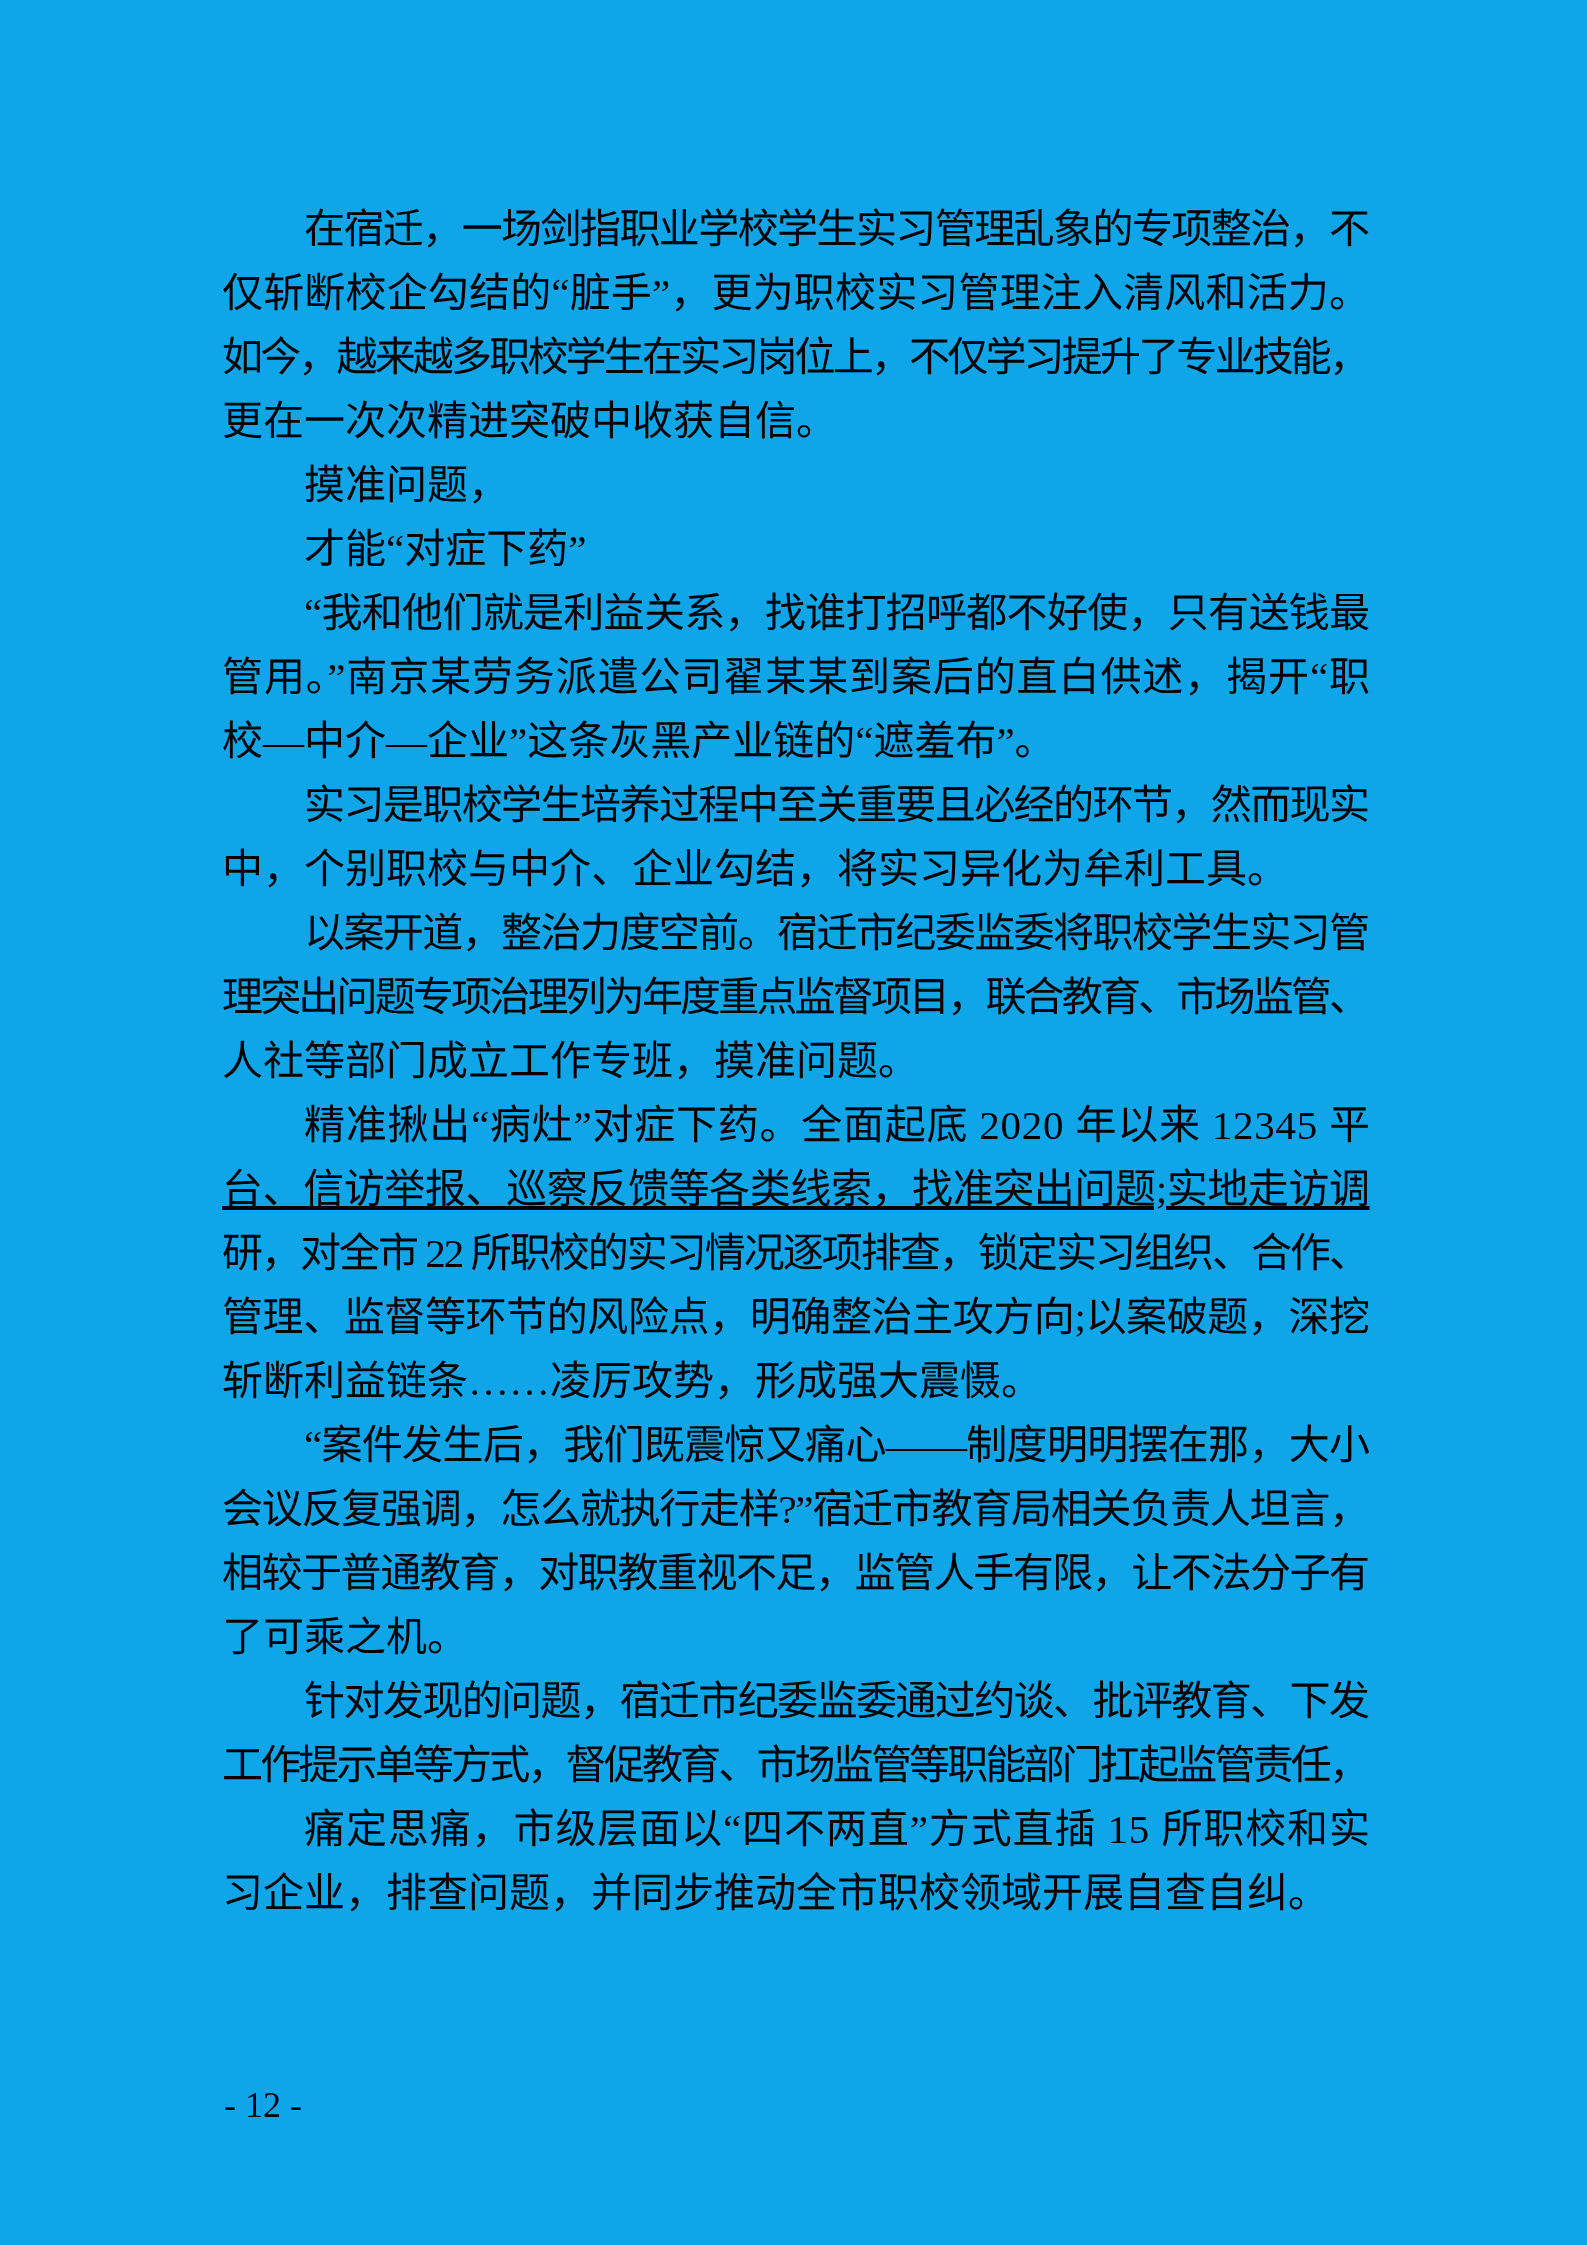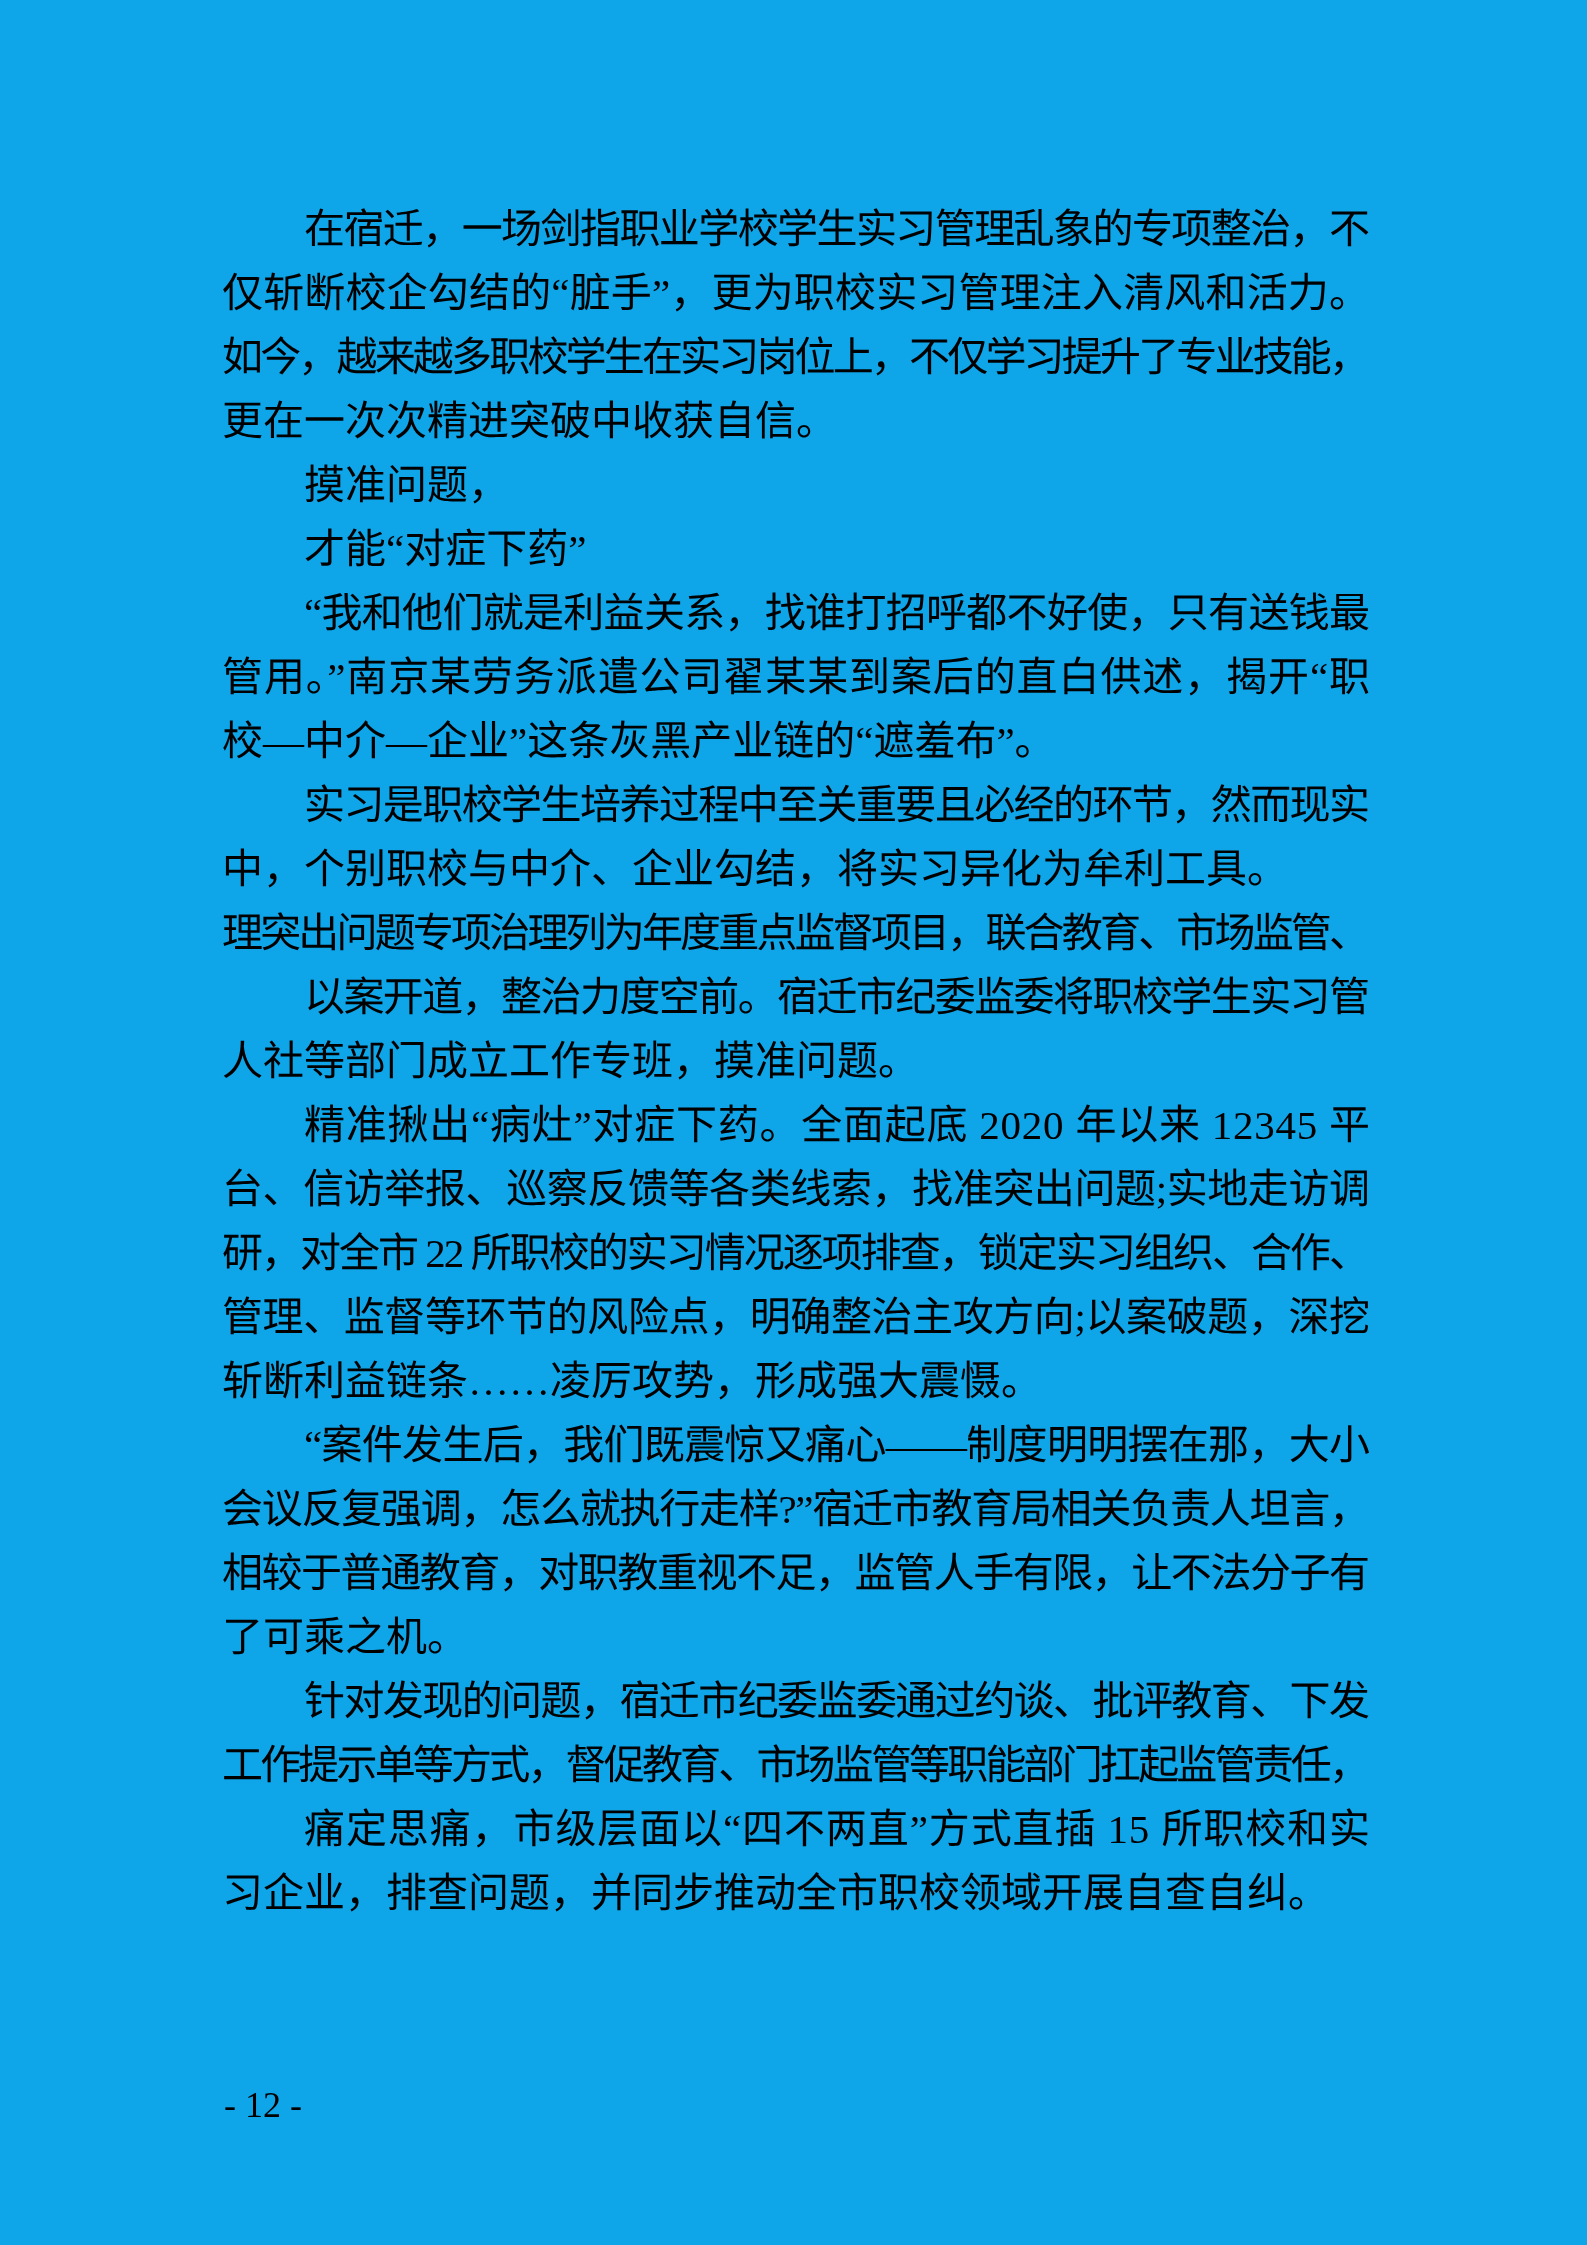--- a/index.html
+++ b/index.html
@@ -45,25 +45,25 @@
     <div class="line fit" style="letter-spacing: 0.164062px;"><span>仅斩断校企勾结的“脏手”，更为职校实习管理注入清风和活力。</span></div>
     <div class="line fit" style="letter-spacing: -2.82759px;"><span>如今，越来越多职校学生在实习岗位上，不仅学习提升了专业技能，</span></div>
     <div class="line last"><span>更在一次次精进突破中收获自信。</span></div>
     <div class="line first last"><span>摸准问题，</span></div>
     <div class="line first last"><span>才能“对症下药”</span></div>
     <div class="line first fit" style="letter-spacing: -0.70012px;"><span>“我和他们就是利益关系，找谁打招呼都不好使，只有送钱最</span></div>
     <div class="line fit" style="letter-spacing: 0.896205px;"><span>管用。”南京某劳务派遣公司翟某某到案后的直白供述，揭开“职</span></div>
     <div class="line last"><span>校—中介—企业”这条灰黑产业链的“遮羞布”。</span></div>
     <div class="line first fit" style="letter-spacing: -1.57692px;"><span>实习是职校学生培养过程中至关重要且必经的环节，然而现实</span></div>
     <div class="line last"><span>中，个别职校与中介、企业勾结，将实习异化为牟利工具。</span></div>
+    <div class="line first fit" style="letter-spacing: -1.57692px;"><span>以案开道，整治力度空前。宿迁市纪委监委将职校学生实习管</span></div>
     <div class="line fit" style="letter-spacing: -2.82759px;"><span>理突出问题专项治理列为年度重点监督项目，联合教育、市场监管、</span></div>
-    <div class="line first fit" style="letter-spacing: -1.57692px;"><span>以案开道，整治力度空前。宿迁市纪委监委将职校学生实习管</span></div>
     <div class="line last"><span>人社等部门成立工作专班，摸准问题。</span></div>
     <div class="line first fit" style="letter-spacing: 0.760417px;"><span>精准揪出“病灶”对症下药。全面起底 2020 年以来 12345 平</span></div>
-    <div class="line fit" style="letter-spacing: -0.406808px;"><span>台、信访举报、巡察反馈等各类线索，找准突出问题;实地走访调</span></div>
+    <div class="line fit" style="letter-spacing: -0.406808px; text-decoration: underline;"><span>台、信访举报、巡察反馈等各类线索，找准突出问题;实地走访调</span></div>
     <div class="line fit" style="letter-spacing: -1.98387px;"><span>研，对全市 22 所职校的实习情况逐项排查，锁定实习组织、合作、</span></div>
     <div class="line fit" style="letter-spacing: -0.406808px;"><span>管理、监督等环节的风险点，明确整治主攻方向;以案破题，深挖</span></div>
     <div class="line last"><span>斩断利益链条……凌厉攻势，形成强大震慑。</span></div>
     <div class="line first fit" style="letter-spacing: -0.70012px;"><span>“案件发生后，我们既震惊又痛心——制度明明摆在那，大小</span></div>
     <div class="line fit" style="letter-spacing: -1.25539px;"><span>会议反复强调，怎么就执行走样?”宿迁市教育局相关负责人坦言，</span></div>
     <div class="line fit" style="letter-spacing: -1.46429px;"><span>相较于普通教育，对职教重视不足，监管人手有限，让不法分子有</span></div>
     <div class="line last"><span>了可乘之机。</span></div>
     <div class="line first fit" style="letter-spacing: -1.57692px;"><span>针对发现的问题，宿迁市纪委监委通过约谈、批评教育、下发</span></div>
     <div class="line fit" style="letter-spacing: -2.82759px;"><span>工作提示单等方式，督促教育、市场监管等职能部门扛起监管责任，</span></div>
     <div class="line first fit" style="letter-spacing: 0.896205px;"><span>痛定思痛，市级层面以“四不两直”方式直插 15 所职校和实</span></div>

